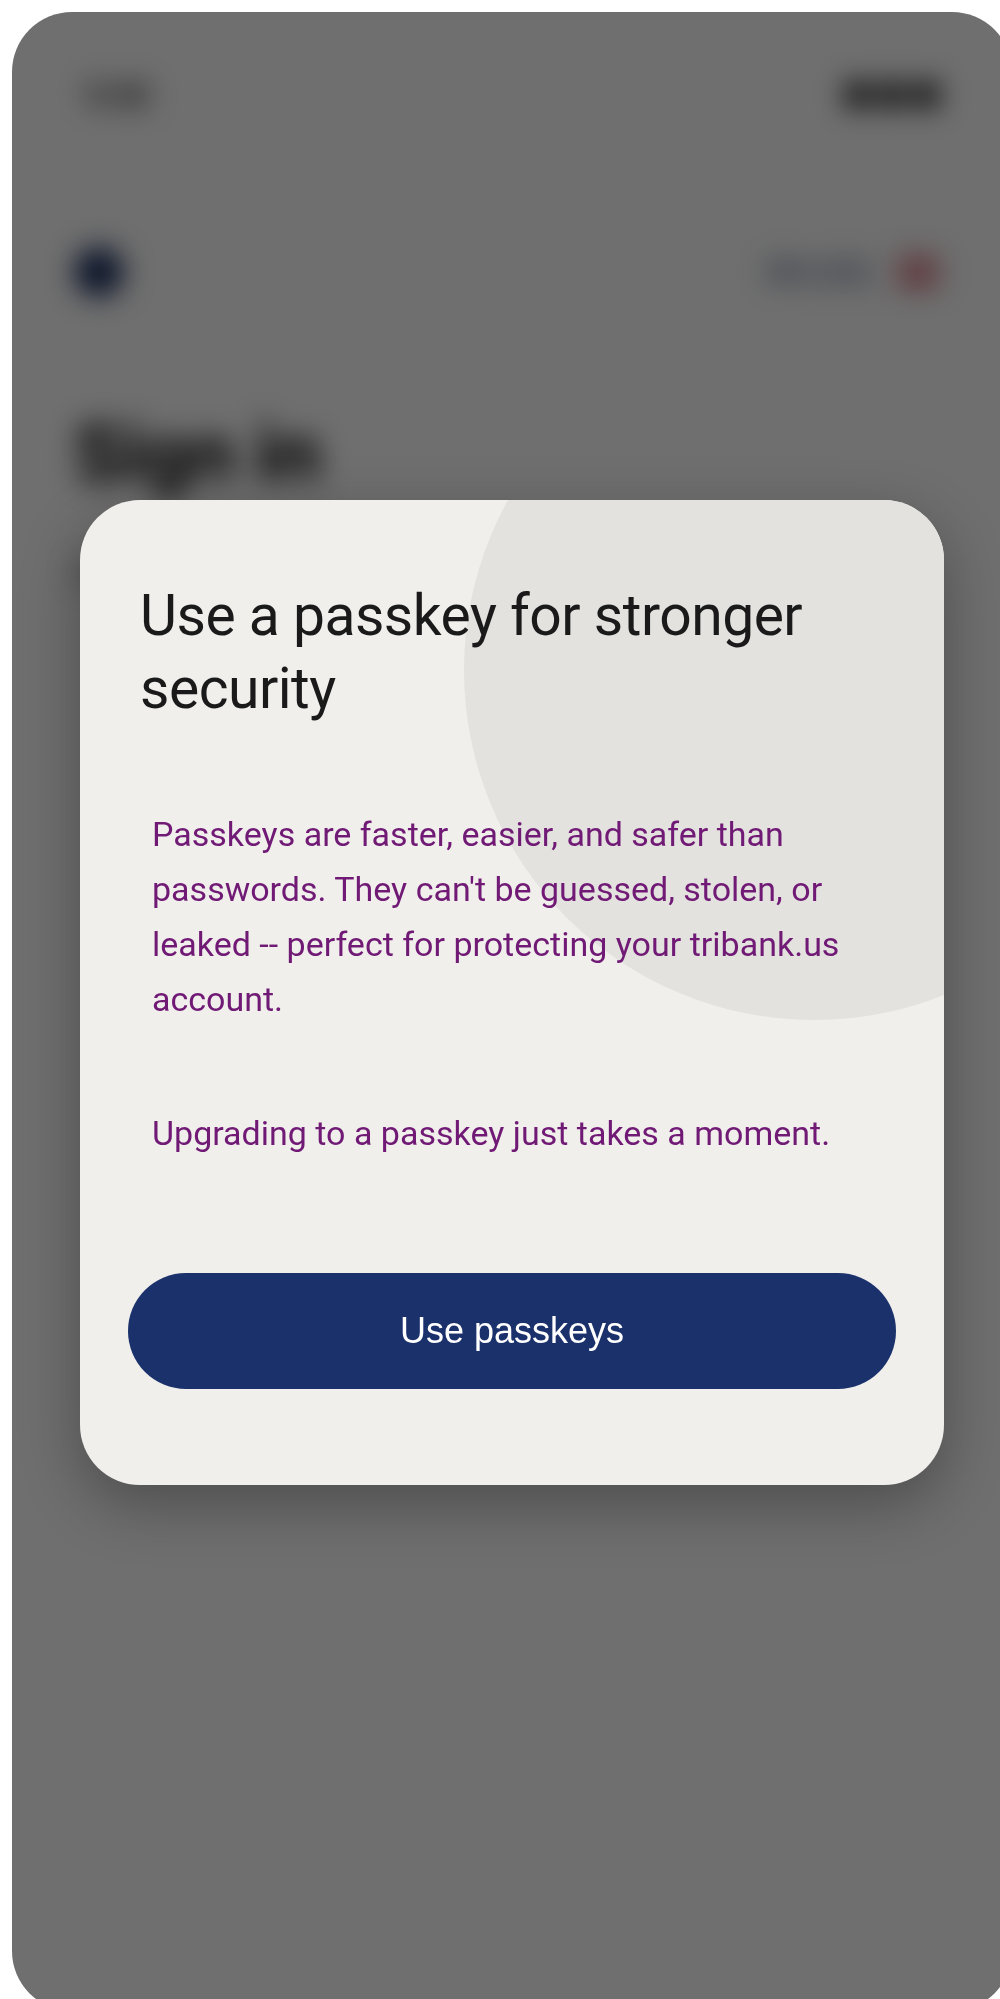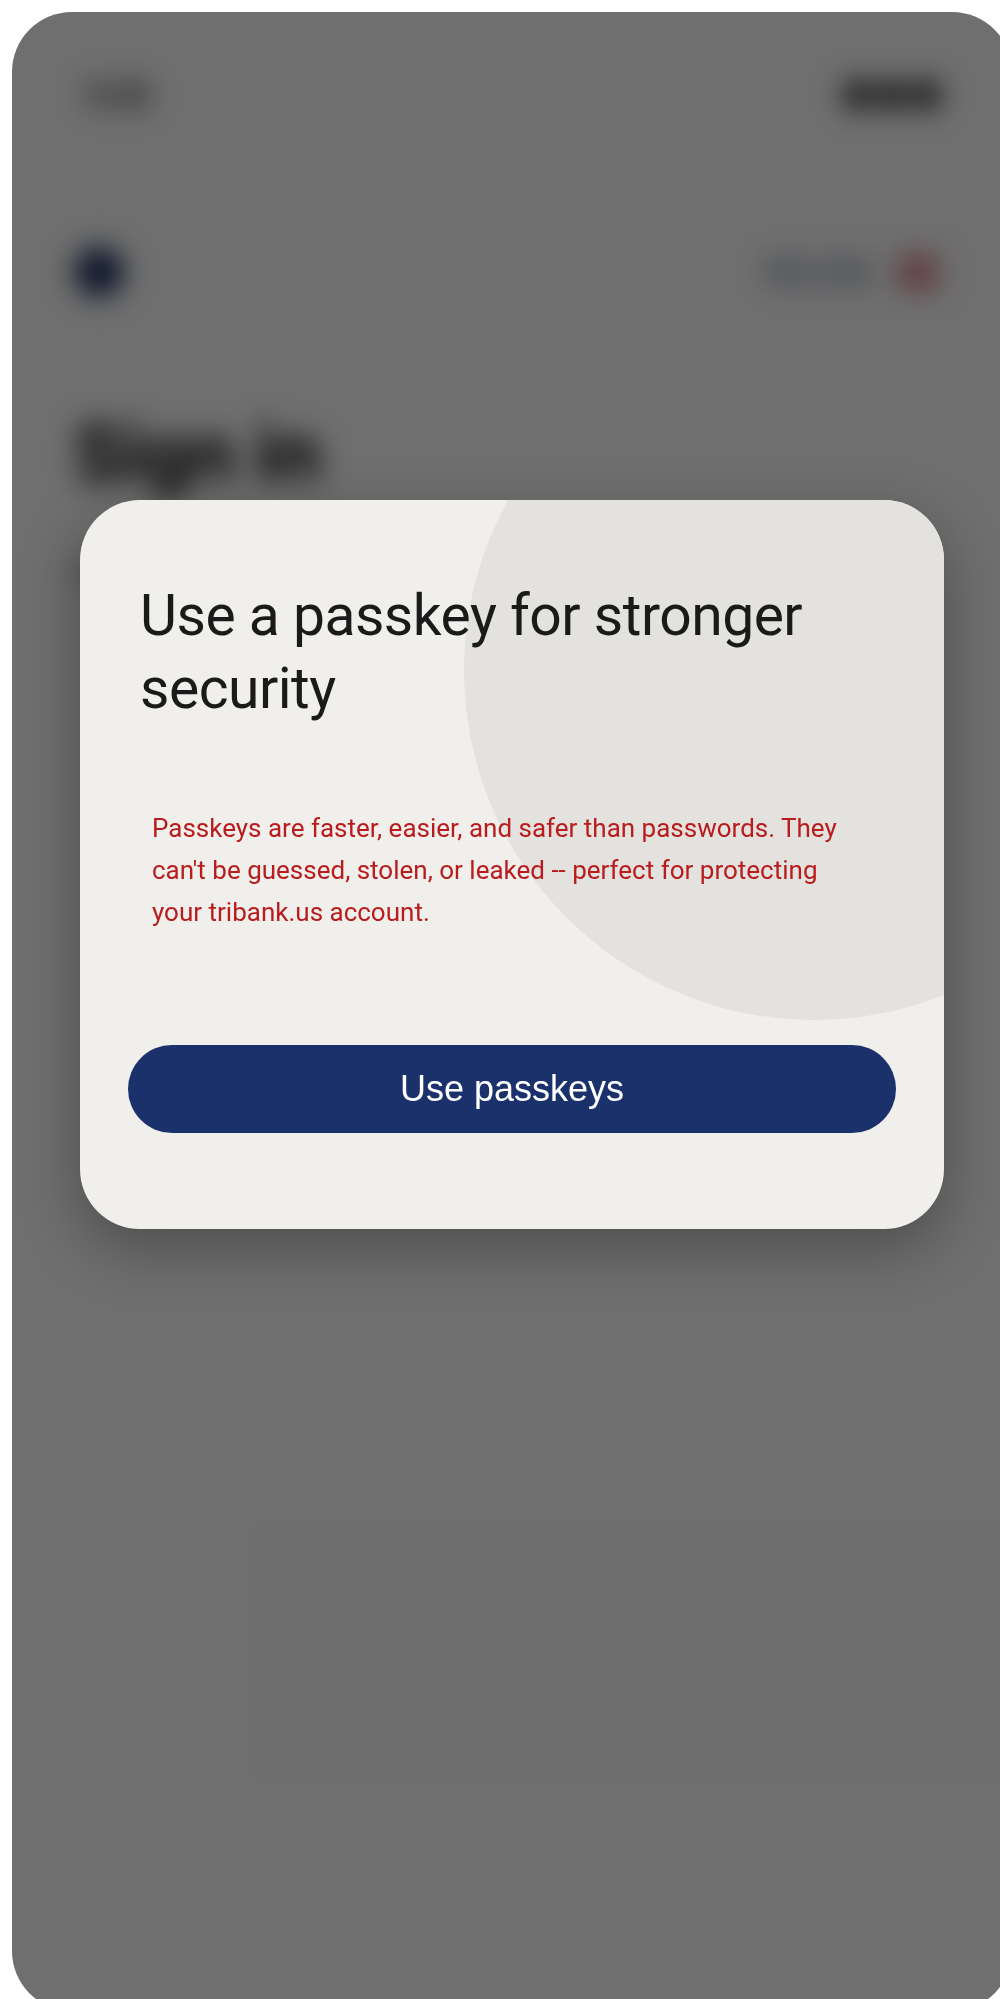--- a/index.html
+++ b/index.html
@@ -140,34 +140,34 @@
     .modal-title {
       font-size: 57px;
       font-weight: 400;
       color: #1a1a1a;
       line-height: 1.28;
       letter-spacing: -0.5px;
       margin-bottom: 45px;
     }
     
     .modal-body {
-      font-size: 26px;
+      font-size: 34px;
       font-weight: 400;
-      color: #b91c1c;
+      color: #701a75;
       line-height: 1.62;
       margin-bottom: 88px;
     }
     
     .modal-body p + p {
       margin-top: 55px;
     }
     
     .primary-button {
       width: 100%;
-      height: 88px;
+      height: 116px;
       background: #1a316b;
       color: #ffffff;
       border: none;
       border-radius: 60px;
       font-size: 36px;
       font-weight: 500;
       cursor: pointer;
       display: flex;
       align-items: center;
       justify-content: center;
@@ -212,17 +212,18 @@
     <div class="bg-title">Sign in</div>
     <div class="bg-subtitle">Welcome back. Enter your credentials.</div>
   </div>
 
   <div class="scrim"></div>
 
   <div class="modal">
     <h1 class="modal-title">Use a passkey for stronger security</h1>
     <div class="modal-body">
       <p>Passkeys are faster, easier, and safer than passwords. They can't be guessed, stolen, or leaked -- perfect for protecting your tribank.us account.</p>
+      <p>Upgrading to a passkey just takes a moment.</p>
     </div>
     <button class="primary-button">Use passkeys</button>
   </div>
 
 </div>
 
 </body></html>

